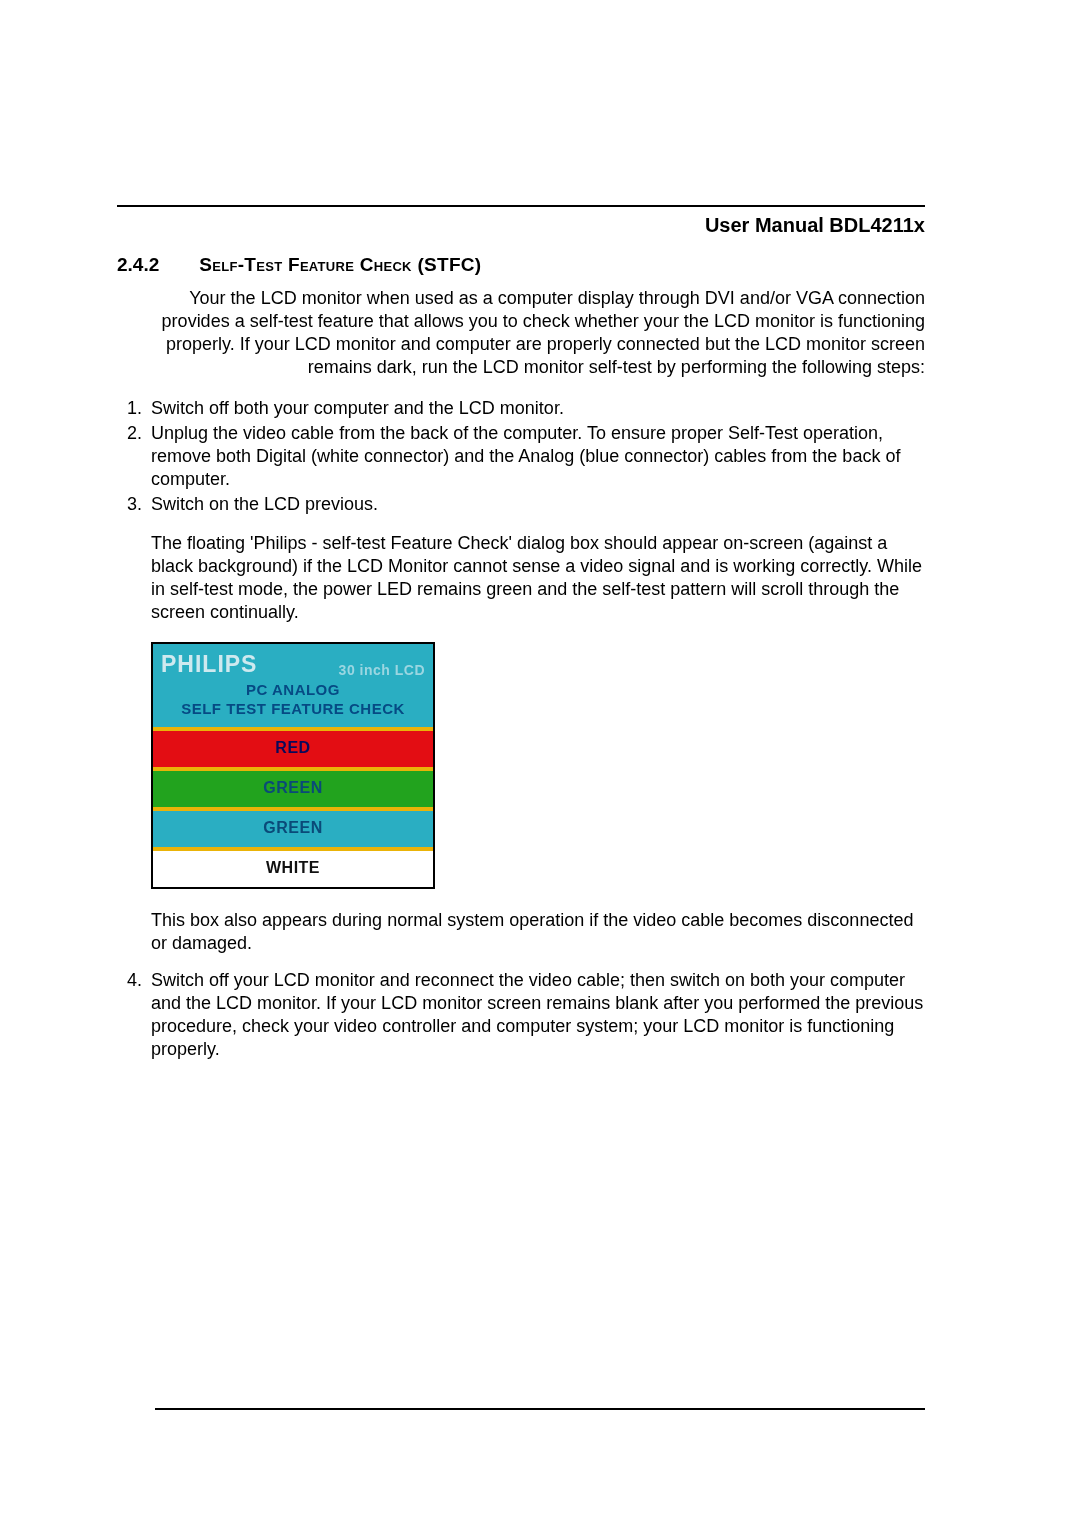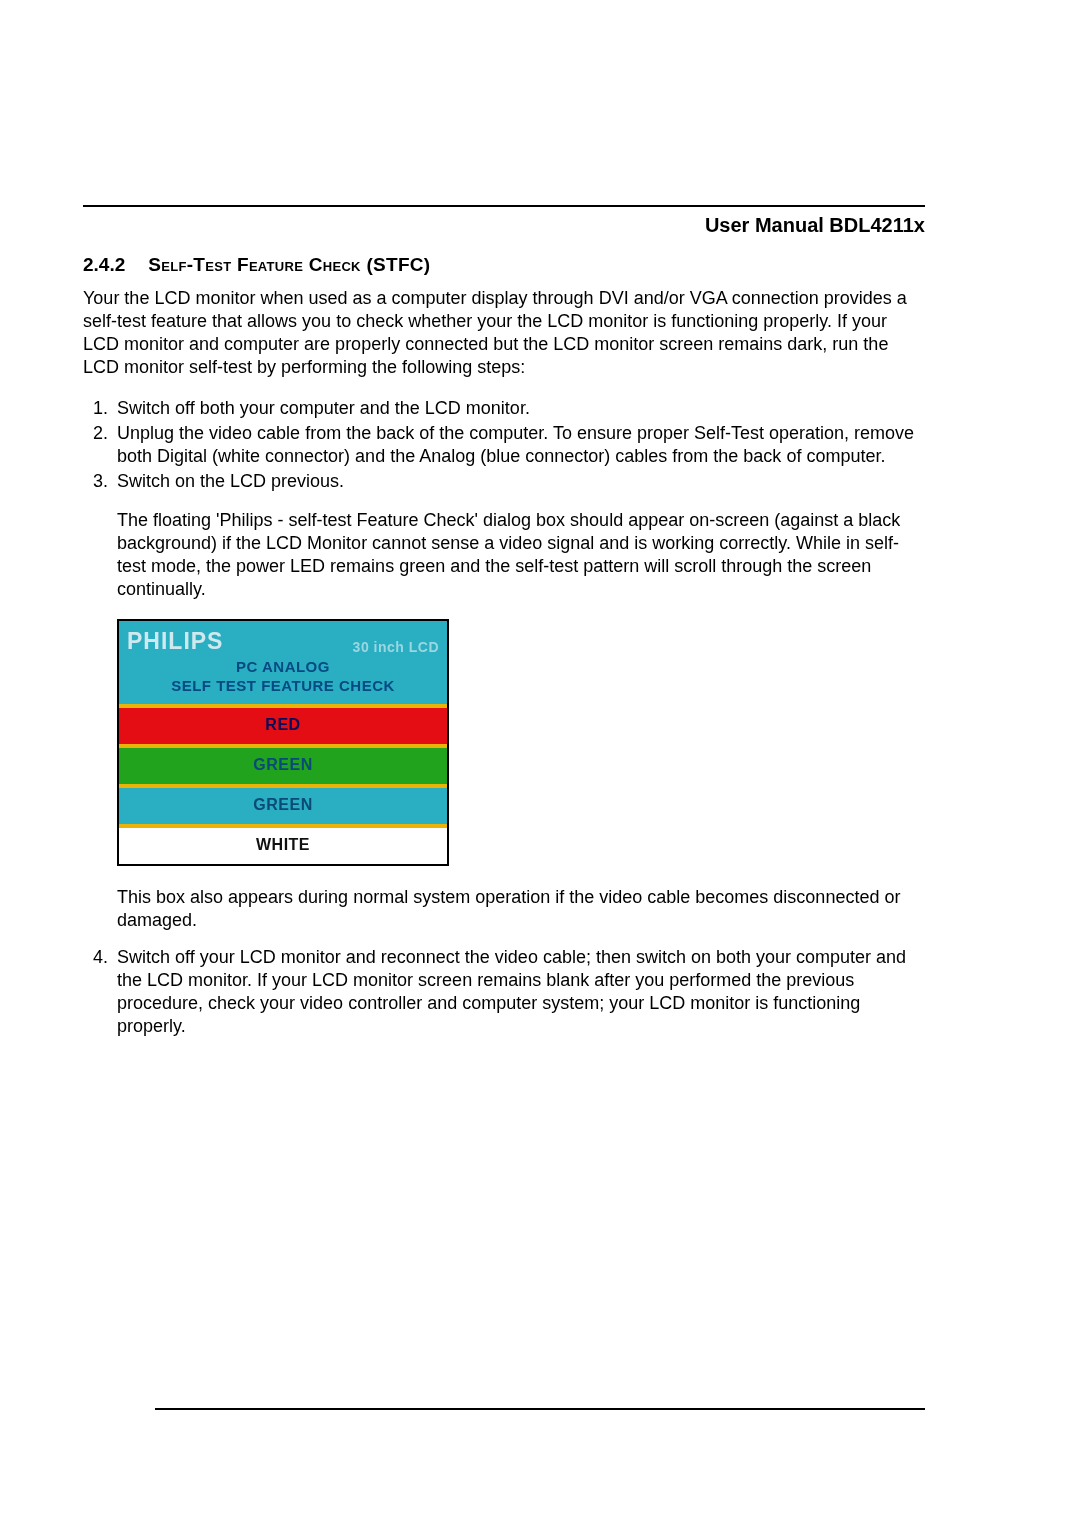--- a/index.html
+++ b/index.html
@@ -6,60 +6,61 @@
     margin: 0;
     padding: 0;
     background: #ffffff;
     font-family: "Segoe UI", "Trebuchet MS", Arial, sans-serif;
     color: #000;
   }
   .page {
     width: 1080px;
     height: 1528px;
     box-sizing: border-box;
-    padding: 205px 155px 110px 83px;
+    padding: 205px 155px 110px 117px;
     position: relative;
     font-size: 18px;
     line-height: 1.28;
   }
   .rule-top {
     border-top: 2px solid #000;
     margin-bottom: 6px;
   }
   .doc-title {
     text-align: right;
     font-weight: bold;
     font-size: 20px;
     margin-bottom: 14px;
   }
   .sec-row {
     display: flex;
-    gap: 23px;
+    gap: 40px;
     font-weight: bold;
     font-size: 19px;
     margin-bottom: 10px;
   }
   .sec-num { }
   .sec-title { font-variant: small-caps; letter-spacing: 0.3px; }
   .intro {
     margin-bottom: 18px;
+    text-align: right;
   }
   ol.steps {
     margin: 0 0 0 0;
     padding-left: 30px;
   }
   ol.steps > li {
     margin-bottom: 2px;
     padding-left: 4px;
   }
   .indent-block {
     margin: 16px 0 14px 34px;
   }
   .diagram {
-    width: 332px;
+    width: 284px;
     margin: 18px 8px 18px 34px;
     border: 2px solid #000;
     box-sizing: border-box;
     font-family: "Trebuchet MS", Arial, sans-serif;
     font-weight: bold;
     letter-spacing: 0.5px;
   }
   .diag-header {
     background: #2aaec2;
     padding: 6px 8px 8px 8px;

